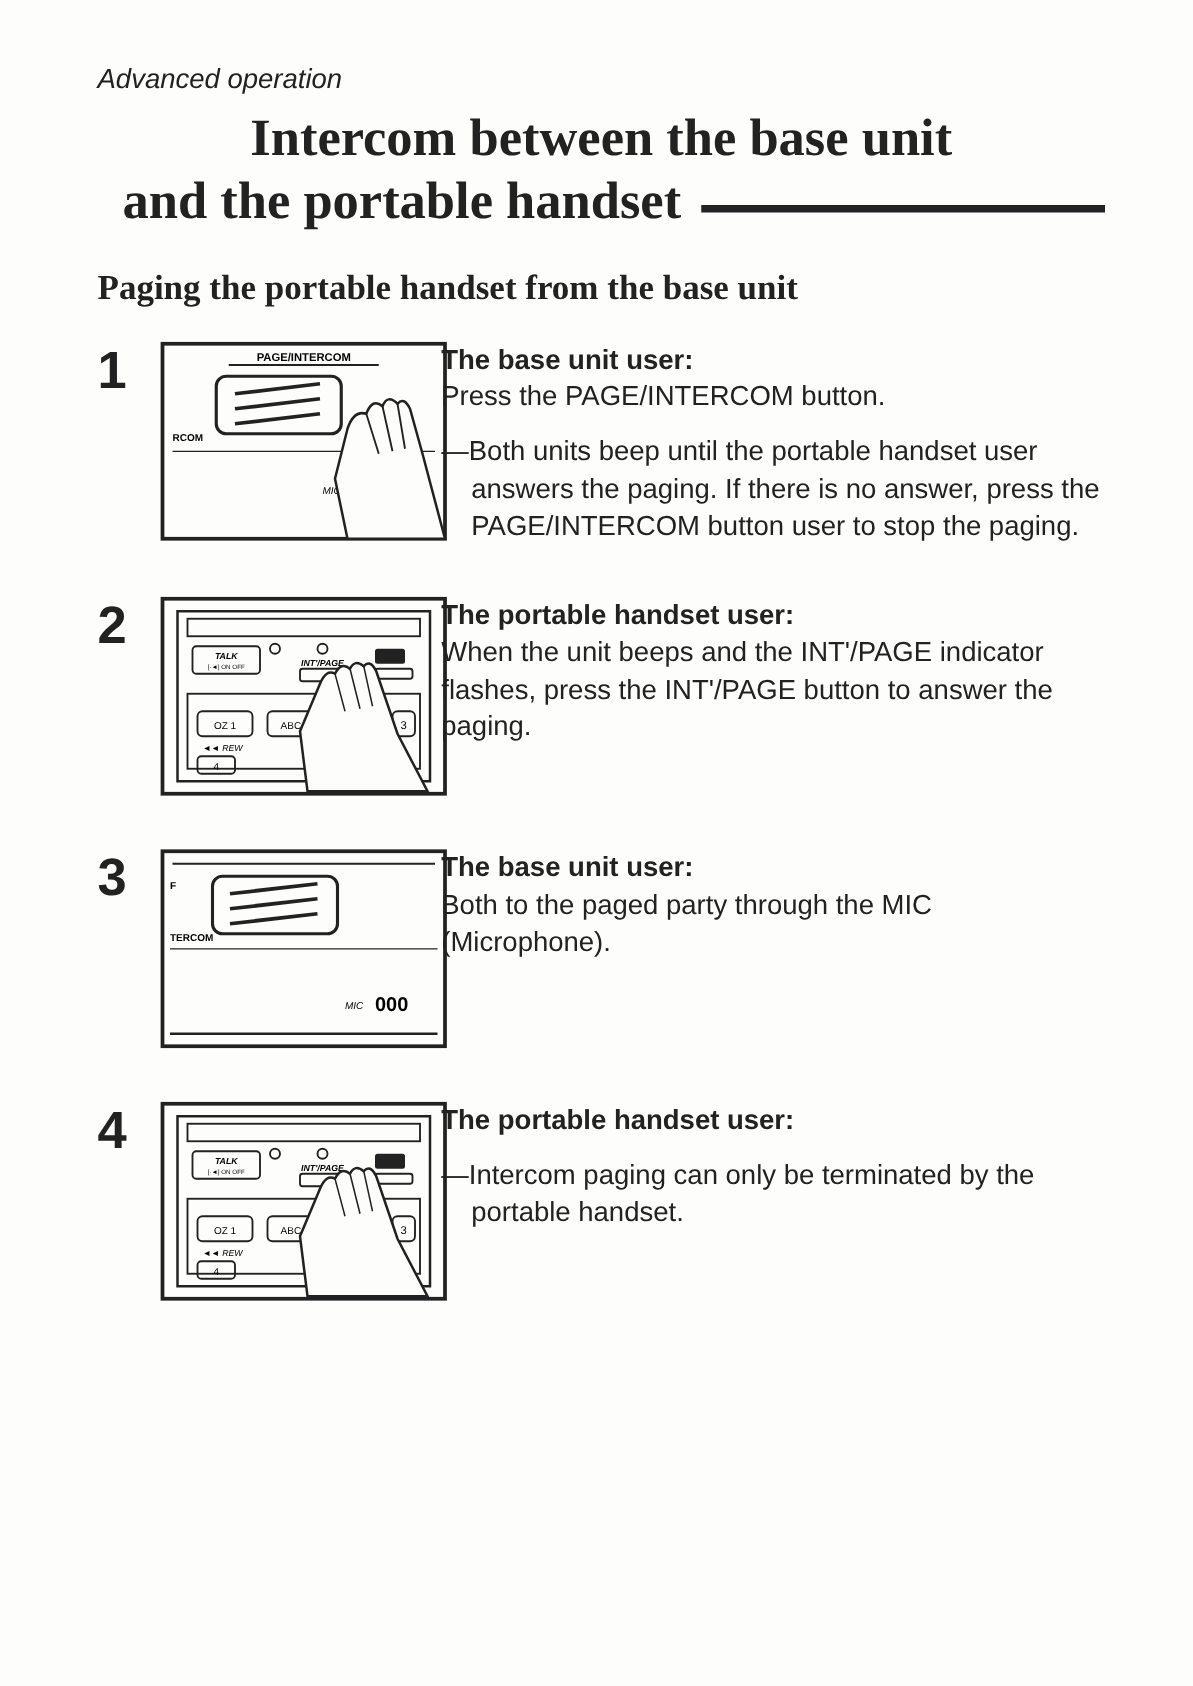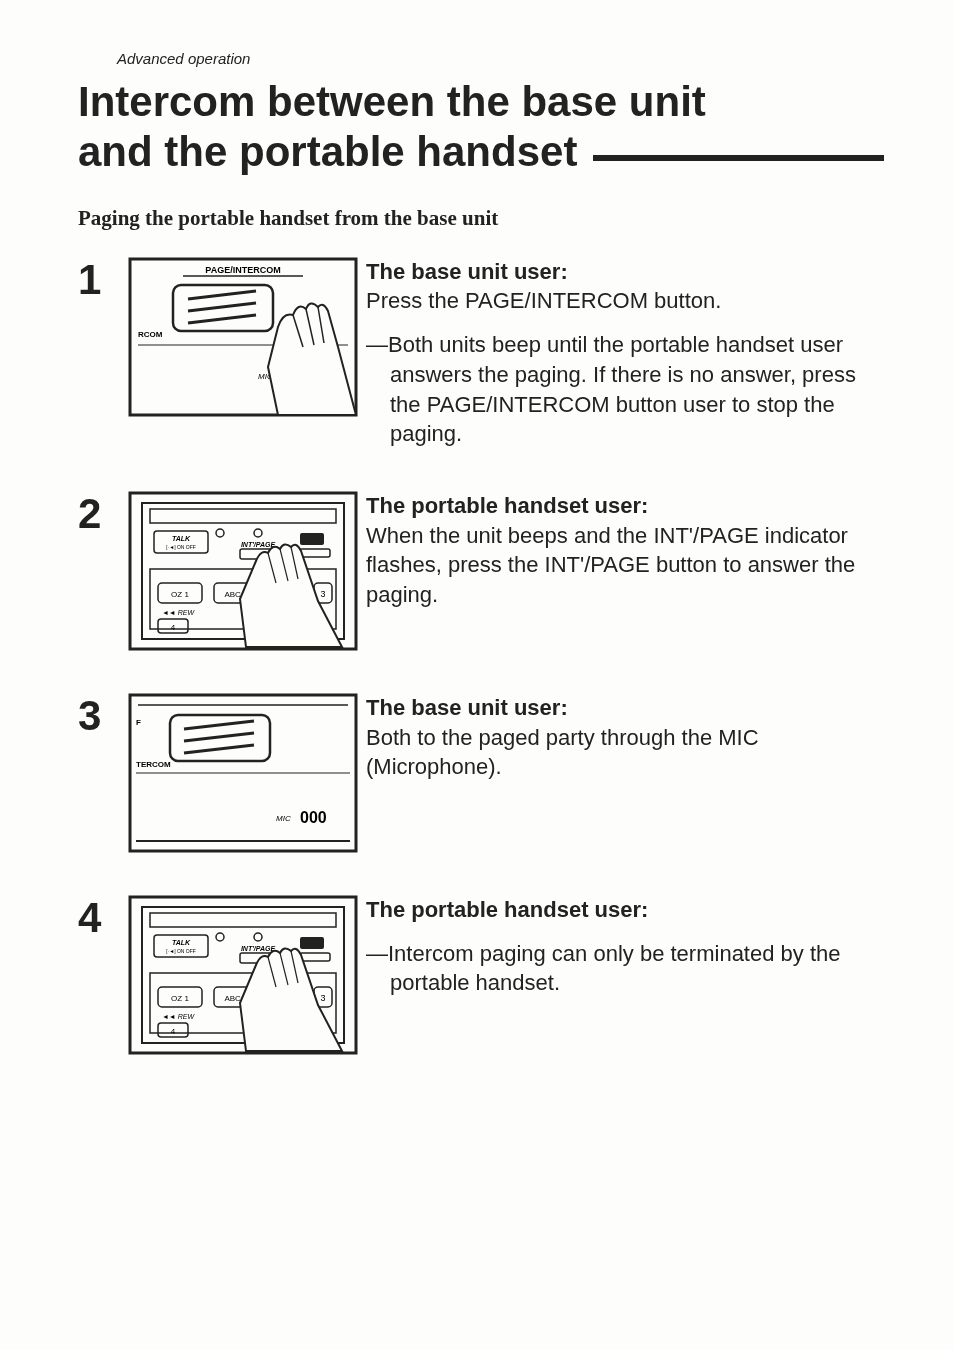--- a/index.html
+++ b/index.html
@@ -11,82 +11,83 @@
   }
   .page {
     width: 954px;
     min-height: 1349px;
     box-sizing: border-box;
     padding: 50px 70px 60px 78px;
     position: relative;
   }
   .section-head {
     font-style: italic;
-    font-size: 15px;
+    font-size: 22px;
     margin-bottom: 10px;
-    margin-left: 39px;
   }
   .title-wrap {
     display: flex;
     flex-direction: column;
     margin-bottom: 28px;
   }
   .title {
-    font-family: Liberation Sans, sans-serif;
+    font-family: Liberation Serif, serif;
     font-weight: bold;
     font-size: 42px;
     line-height: 1.2;
+    text-align: center;
   }
   .title-line2 {
     display: flex;
     align-items: center;
+    margin-left: 20px;
   }
   .title-rule {
     flex: 1;
     height: 6px;
     background: #222;
     margin-left: 16px;
     margin-top: 10px;
   }
   .intro {
     font-size: 22px;
     line-height: 1.35;
     margin-bottom: 28px;
   }
   .subhead {
     font-family: Georgia, 'Times New Roman', serif;
     font-weight: bold;
-    font-size: 21px;
+    font-size: 28px;
     margin-bottom: 26px;
   }
   .step {
     display: flex;
     align-items: flex-start;
     margin-bottom: 42px;
   }
   .step-num {
     font-size: 42px;
     font-weight: bold;
     font-family: Arial, Helvetica, sans-serif;
     width: 50px;
     line-height: 1;
     padding-top: 2px;
   }
   .step-fig {
     width: 201px;
     flex-shrink: 0;
+    margin-right: 24px;
   }
   .step-fig svg {
     display: block;
   }
   .step-text {
     flex: 1;
     font-size: 22px;
     line-height: 1.35;
-    margin-left: 37px;
   }
   .step-text b {
     font-weight: bold;
   }
   .note {
     margin-top: 14px;
     padding-left: 24px;
     text-indent: -24px;
   }
 </style>

